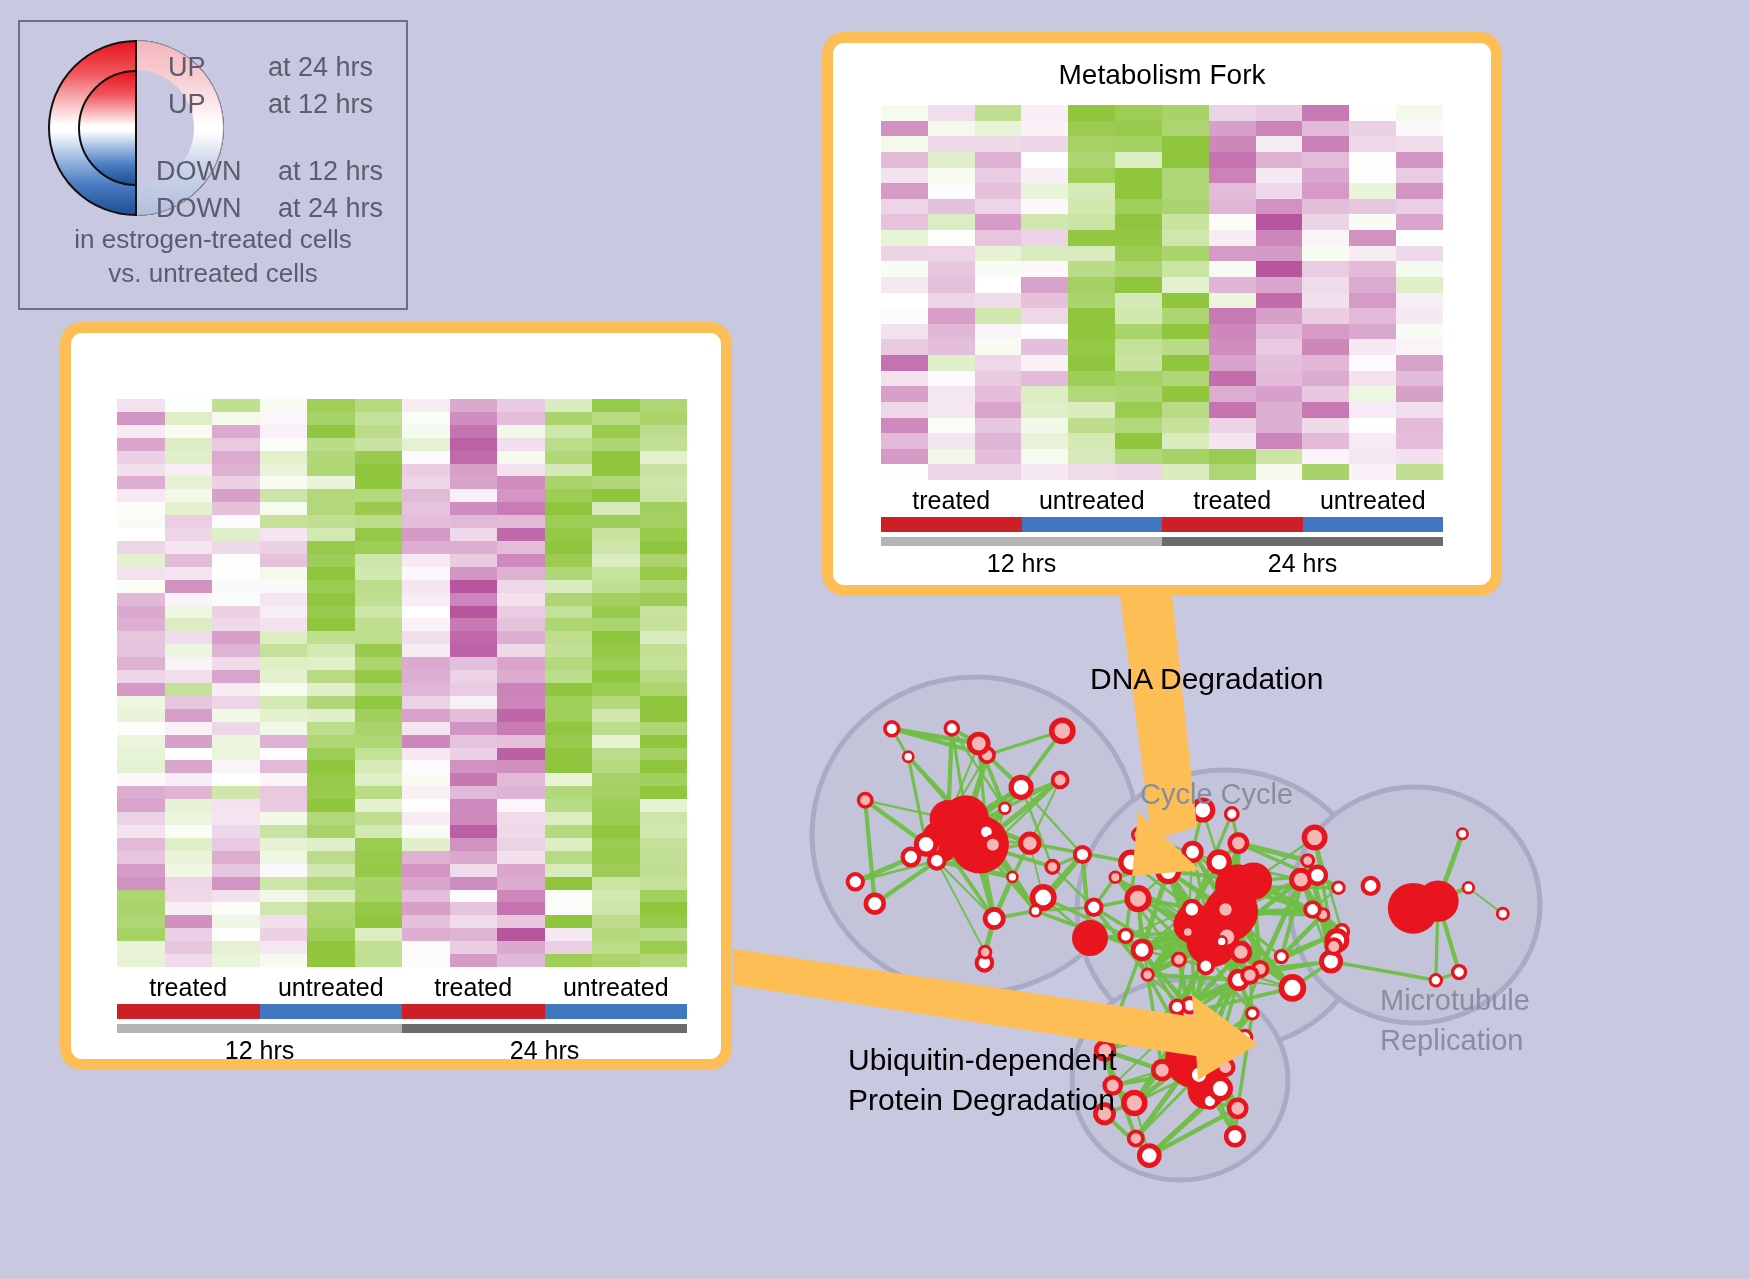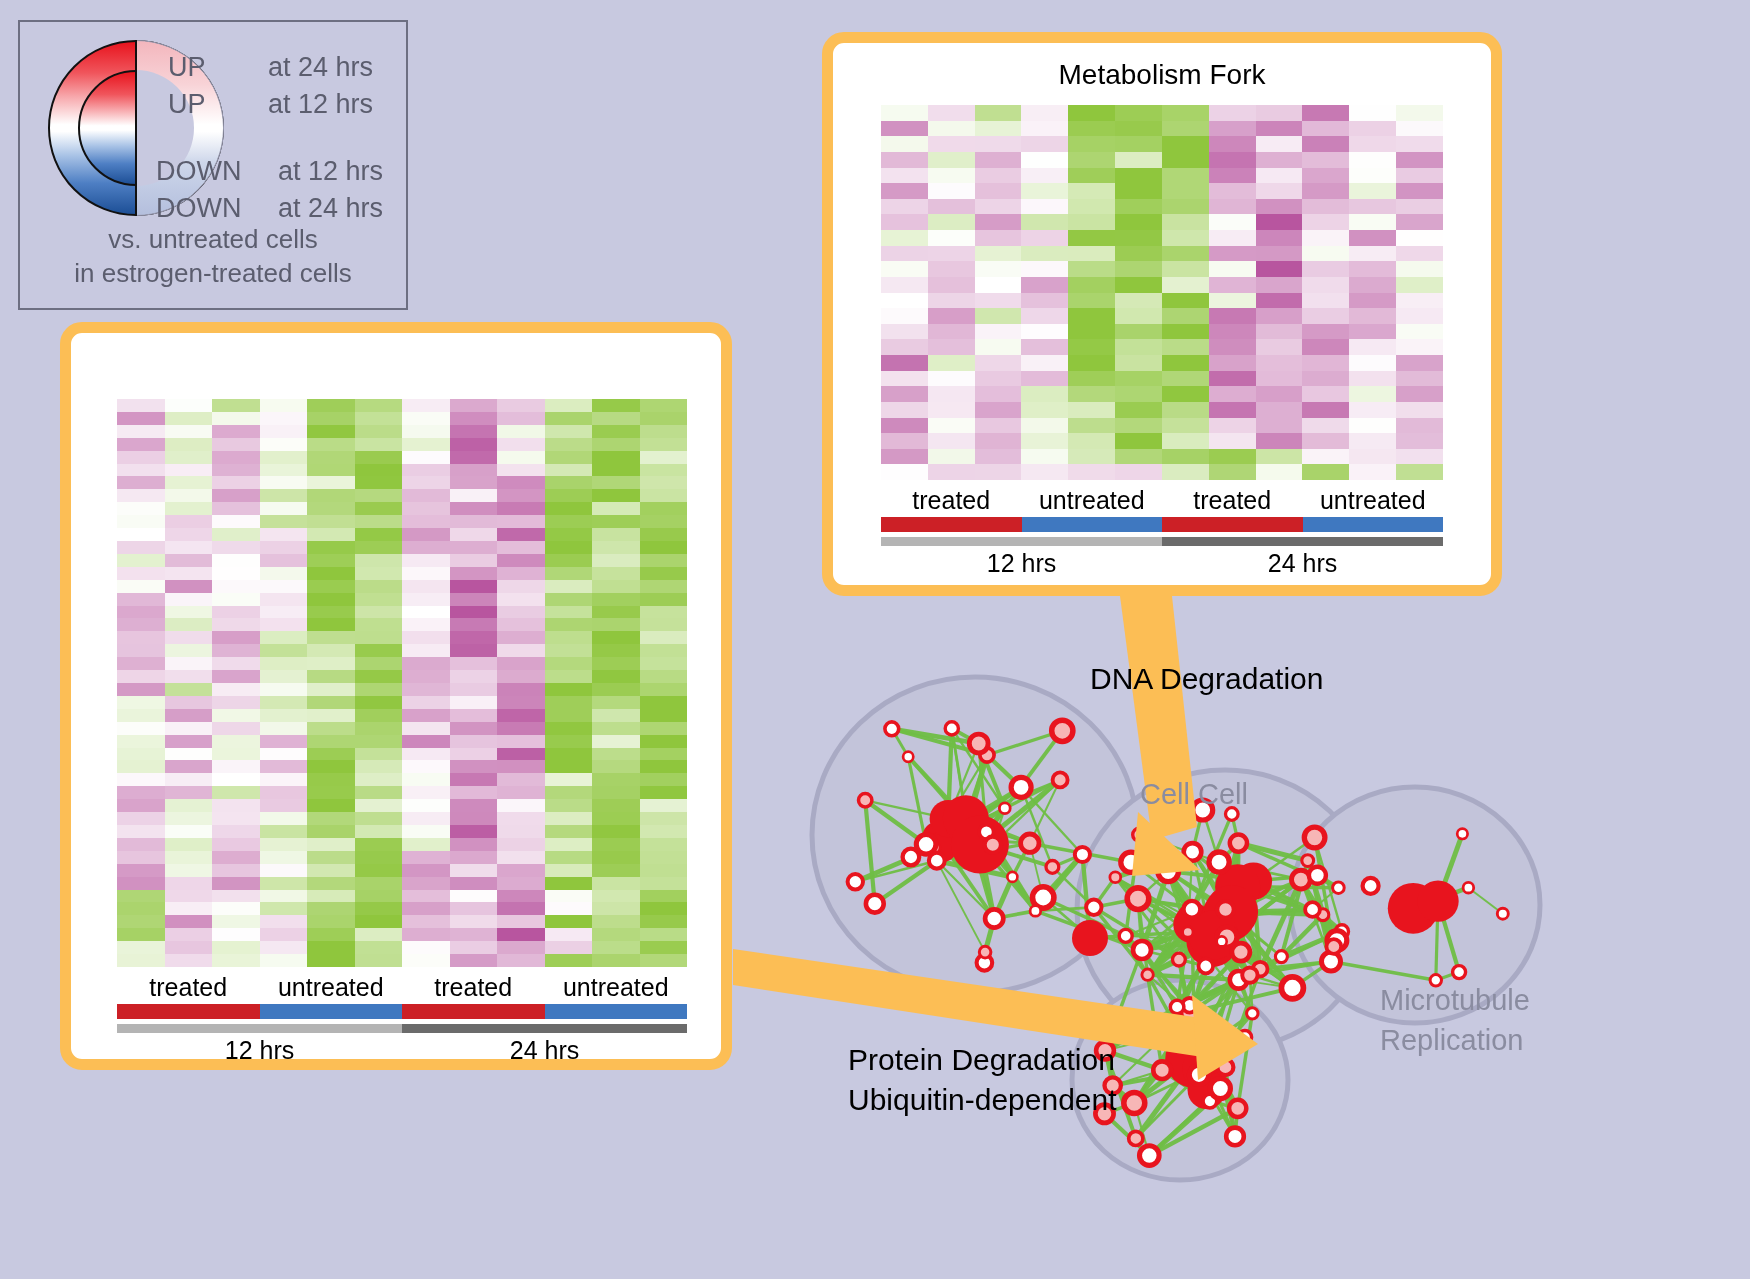--- a/index.html
+++ b/index.html
@@ -103,22 +103,22 @@
     </div>
     <div class="scale-lab" style="left:148px;top:30px;">UP</div>
     <div class="scale-lab" style="left:248px;top:30px;">at 24 hrs</div>
     <div class="scale-lab" style="left:148px;top:67px;">UP</div>
     <div class="scale-lab" style="left:248px;top:67px;">at 12 hrs</div>
     <div class="scale-lab" style="left:136px;top:134px;">DOWN</div>
     <div class="scale-lab" style="left:258px;top:134px;">at 12 hrs</div>
     <div class="scale-lab" style="left:136px;top:171px;">DOWN</div>
     <div class="scale-lab" style="left:258px;top:171px;">at 24 hrs</div>
     <div class="scale-foot">
+      <div>in estrogen-treated cells</div>
       <div>vs. untreated cells</div>
-      <div>in estrogen-treated cells</div>
     </div>
   </div>
 
 
   <div class="panel panel-rep">
     <div class="panel-title">Metabolism Fork</div>
     <div class="hm" id="hm-rep" style="left: 48px; top: 62px; width: 562px; height: 375px; grid-template-columns: repeat(12, 1fr); grid-template-rows: repeat(24, 1fr);">
         <div class="hm-cell" style="background:rgb(246,251,240)"></div>
         <div class="hm-cell" style="background:rgb(241,221,236)"></div>
         <div class="hm-cell" style="background:rgb(192,223,145)"></div>
@@ -1485,24 +1485,24 @@
       <path d="M1138 812 L1200 870 L1132 876 Z"></path>
     </g>
     <g fill="#fcbe55">
       <path d="M733 949 L1215 1020 L1209 1058 L733 985 Z"></path>
       <path d="M1192 995 L1258 1044 L1198 1080 Z"></path>
     </g>
   </svg>
 
   <div class="net" style="pointer-events:none;">
     <div class="net-lab lab-dna">DNA Degradation</div>
-    <div class="net-lab lab-cc">Cell Cell</div>
+    <div class="net-lab lab-cc">Cycle Cycle</div>
     <div class="net-lab lab-mt">
       <div>Microtubule</div>
       <div>Replication</div>
     </div>
     <div class="net-lab lab-ub">
+      <div>Ubiquitin-dependent</div>
       <div>Protein Degradation</div>
-      <div>Ubiquitin-dependent</div>
     </div>
   </div>
 
 </div>
 
 </body></html>

